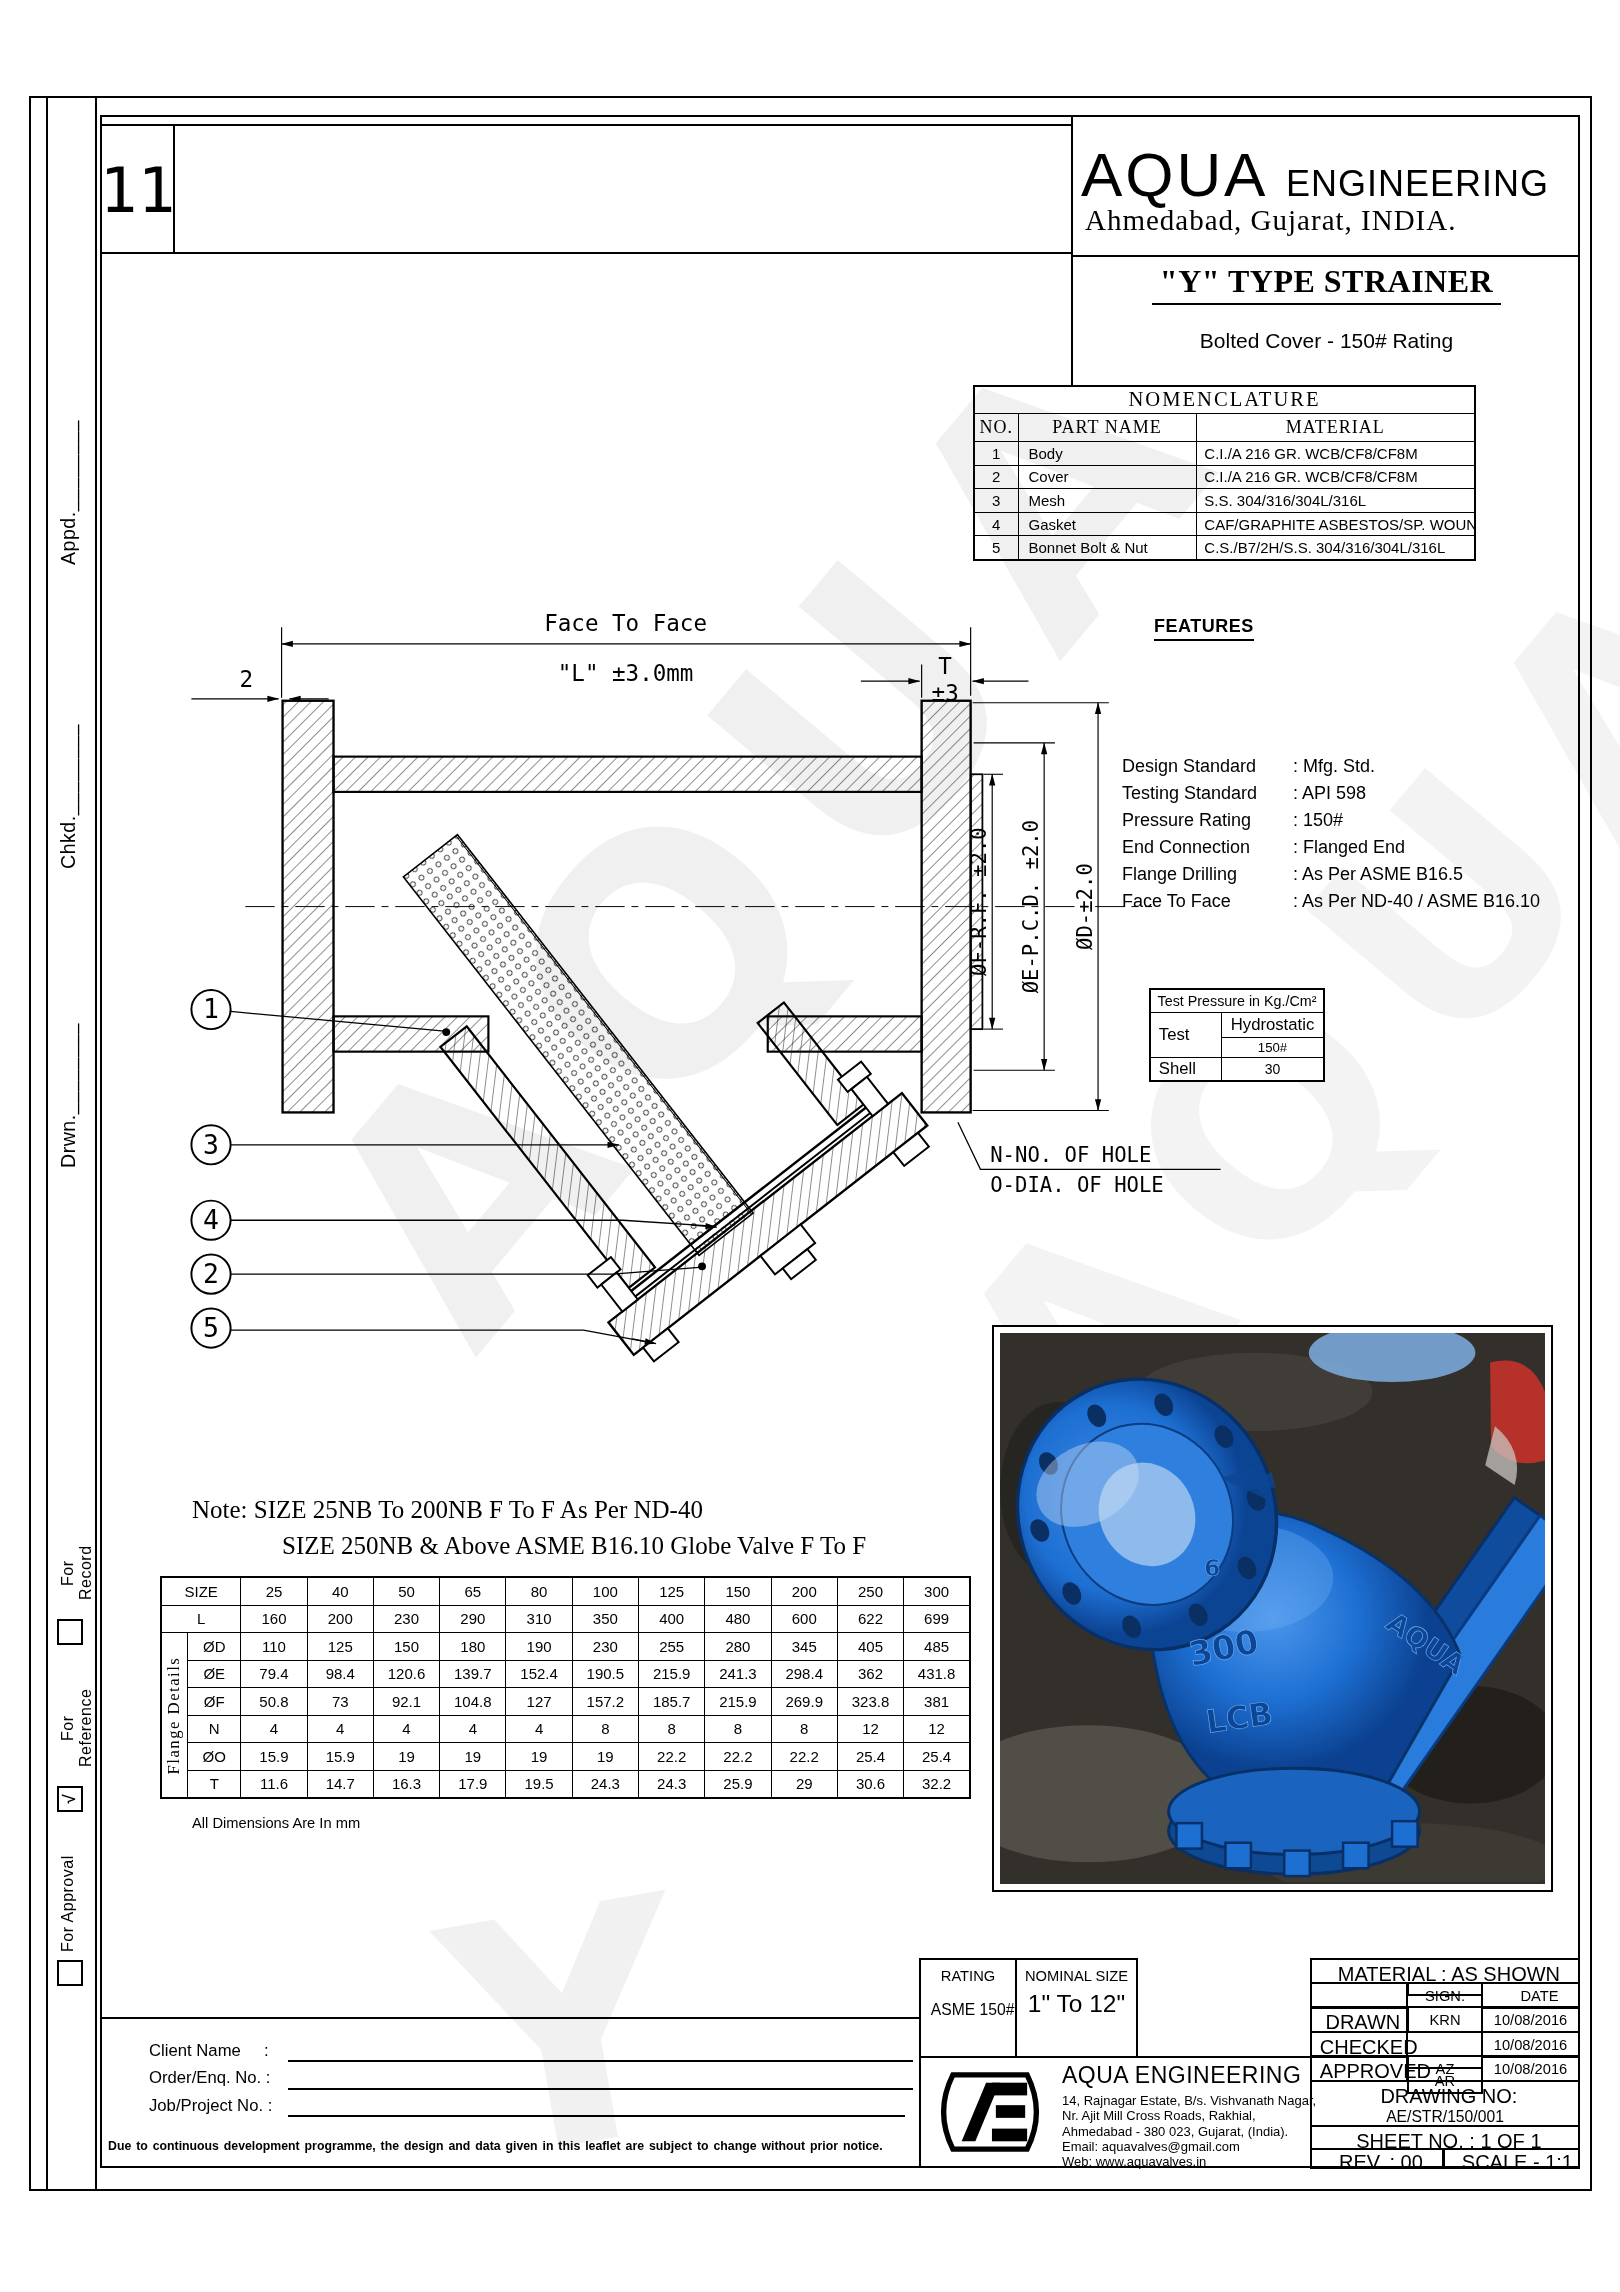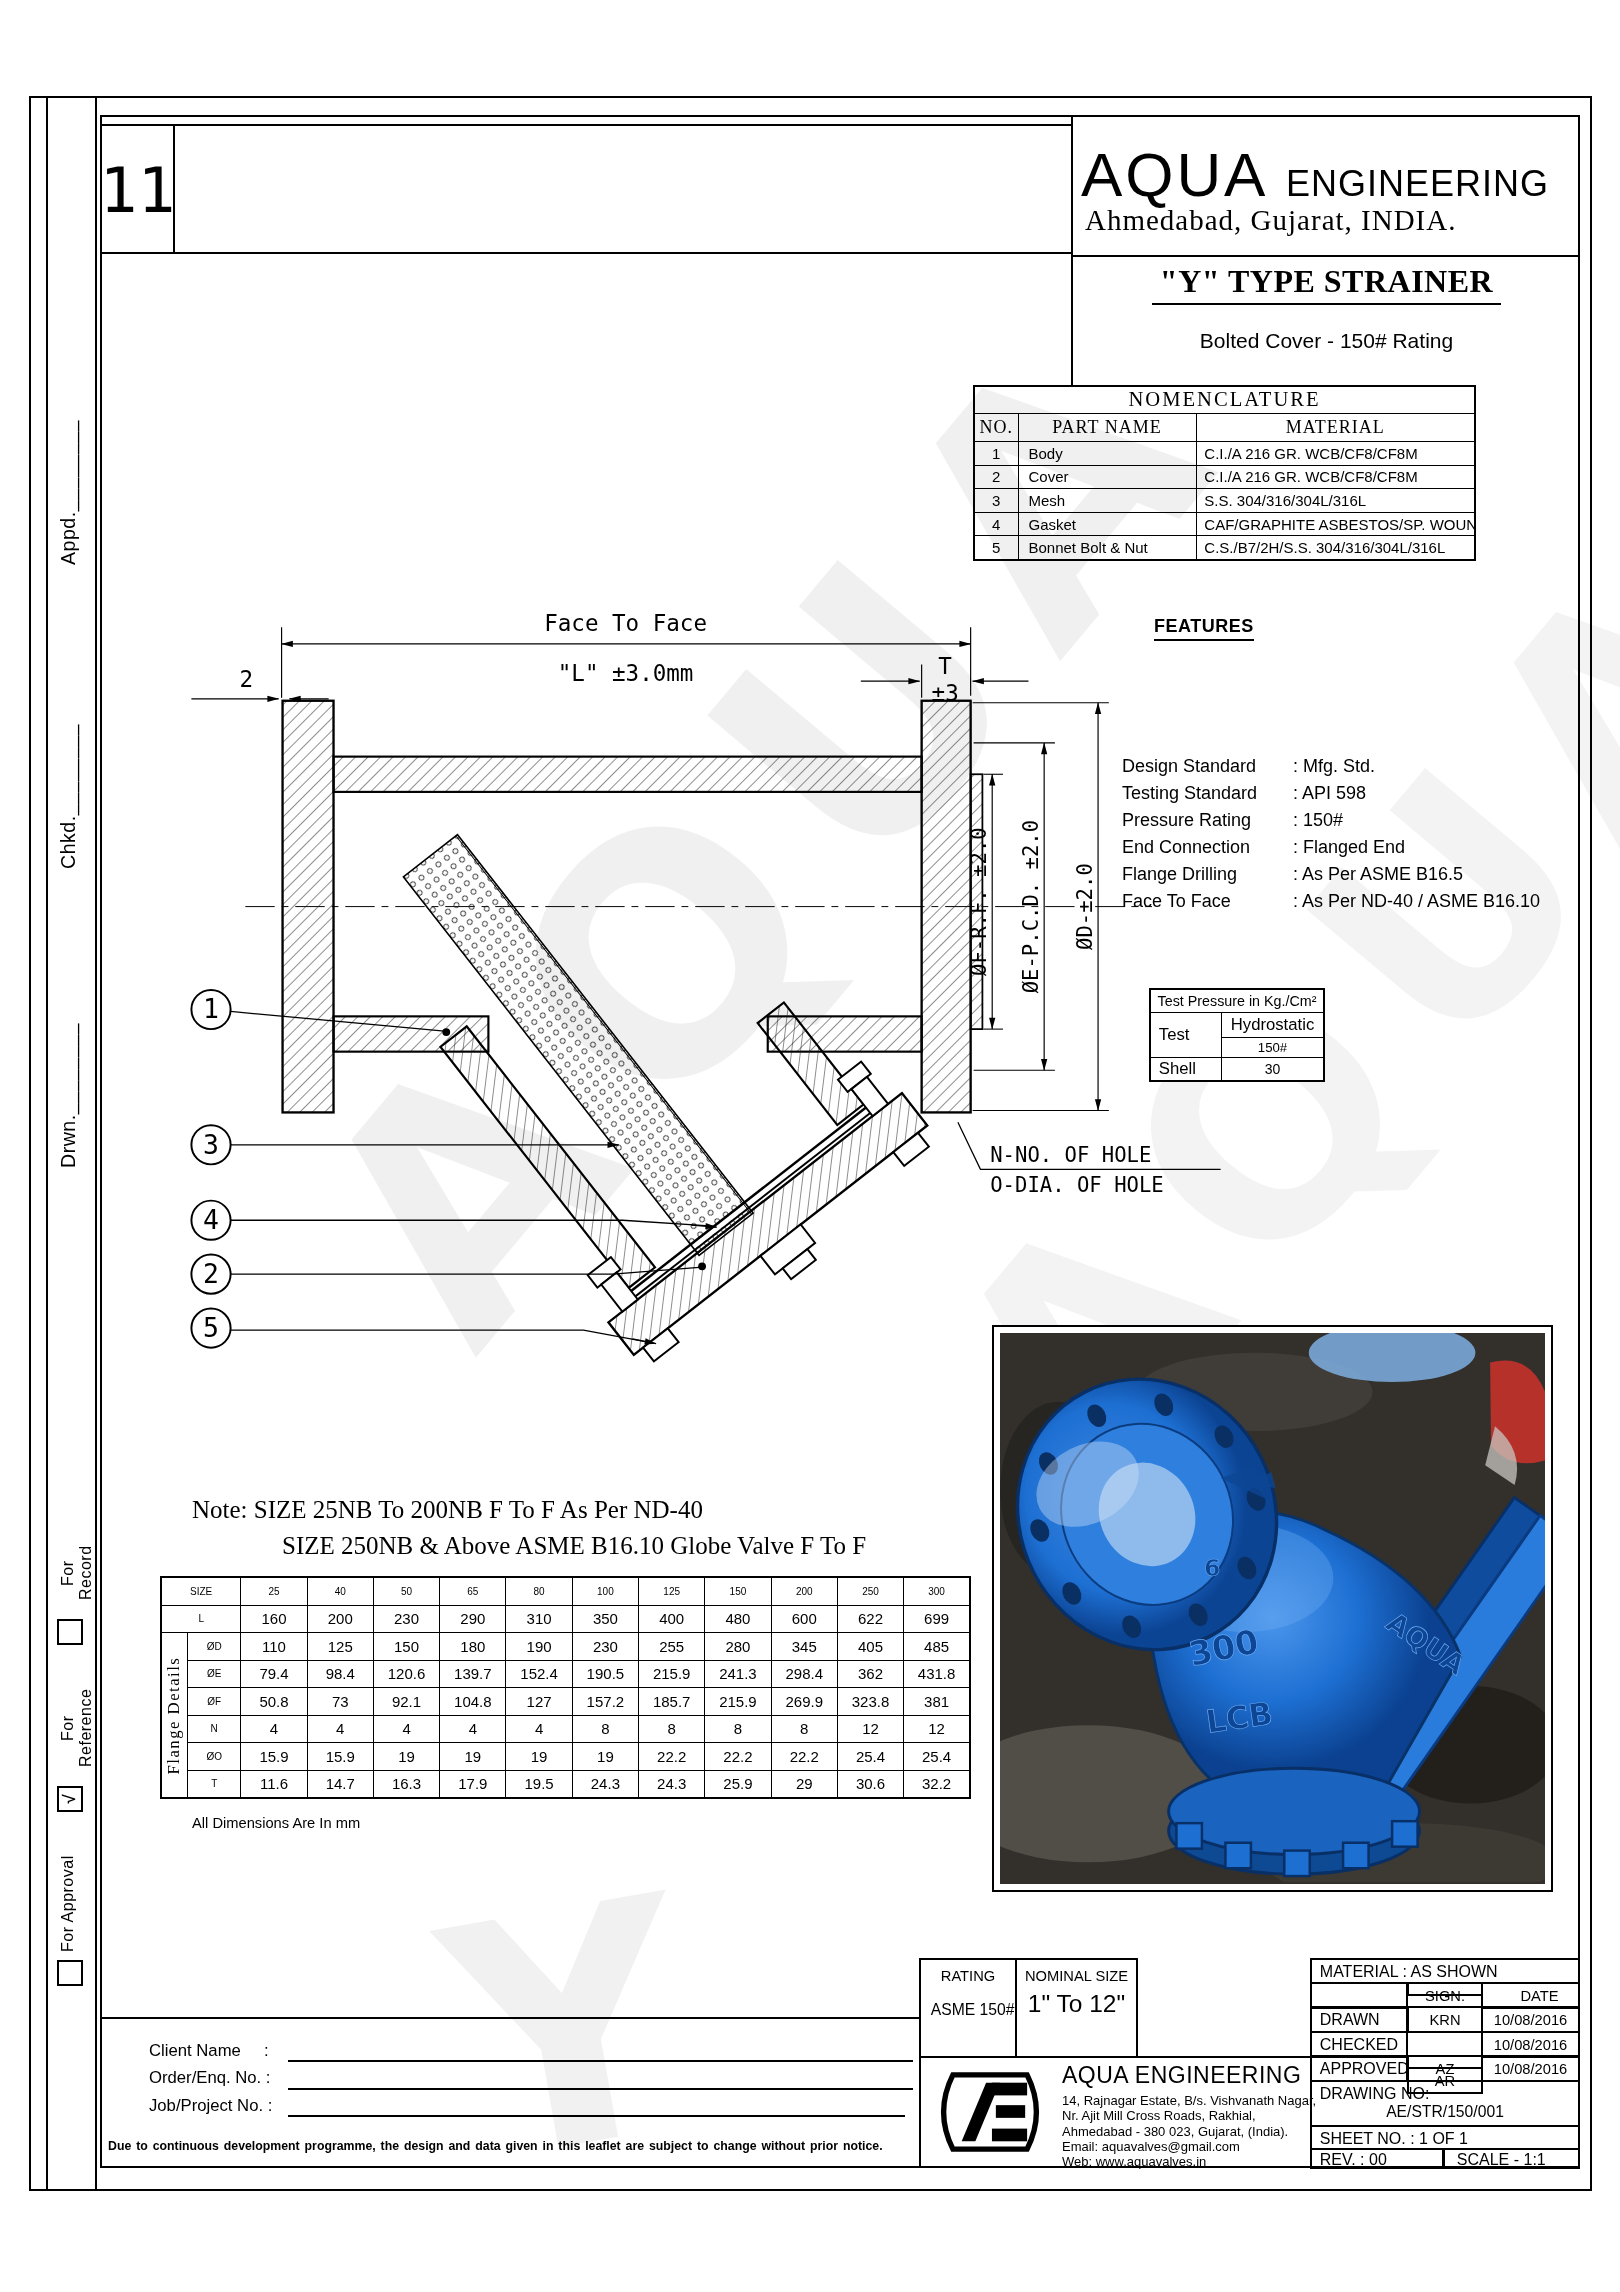--- a/index.html
+++ b/index.html
@@ -63,36 +63,36 @@
   #tp .hydro{font-size:16.7px;text-align:center;border-bottom:1.5px solid #000;padding:2px 0;}
   #tp .r150{font-size:13.2px;text-align:center;padding:2px 0;}
   #tp .shl{font-size:14px;text-align:center;padding:2.9px 0;}
   
   #note{position:absolute;left:192px;top:1492px;font-size:25px;line-height:36px;}
   #note .l2{margin-left:90px;}
   #dim-table{position:absolute;left:160px;top:1576px;border-collapse:collapse;table-layout:fixed;width:811px;
              border:2.5px solid #000;}
   #dim-table td{border:1.6px solid #000;text-align:center;font-size:15px;height:26.5px;padding:0;
                 overflow:hidden;white-space:nowrap;}
-  #dim-table .dhead,#dim-table .dlab{font-size:10px;}
+  #dim-table .dhead,#dim-table .dlab{font-size:15px;}
   #dim-table .drot{writing-mode:vertical-rl;transform:rotate(180deg);font-family:"Liberation Serif",serif;
                    font-size:16.7px;letter-spacing:1.5px;}
   #dim-foot{position:absolute;left:192px;top:1815px;font-size:14.7px;}
   
   #photo{position:absolute;left:992px;top:1325px;width:561px;height:567px;border:2.5px solid #000;
          box-sizing:border-box;background:#fff;padding:5.9px;}
   #photo-inner{width:100%;height:100%;background:var(--photo-floor,#33302c);}
   
   .tbcell{position:absolute;border:2px solid #000;box-sizing:border-box;background:transparent;}
   .tb-lab{font-size:14.7px;text-align:center;padding-top:7.8px;}
   .tb-val{font-size:15.7px;padding:5.9px 0 0 9.8px;}
   .tb-big{font-size:24.5px;text-align:center;padding-top:5.9px;}
   .tb-title-lab{font-size:15.7px;padding:5.9px 0 0 7.8px;}
   .tb-title-line{font-size:16px;text-align:center;line-height:24.5px;}
-  .rc-text{font-size:16px;padding:2.9px 0 0 7.8px;white-space:nowrap;}
+  .rc-text{font-size:20px;padding:2.9px 0 0 7.8px;white-space:nowrap;text-align:center;}
   .rc-center{font-size:14.7px;text-align:center;padding-top:3.9px;}
   #logo{position:absolute;left:931px;top:2070px;}
   #tb-company{position:absolute;left:1062px;top:2062px;font-size:23px;letter-spacing:0.5px;}
   #addr-lines{position:absolute;left:1062px;top:2093px;}
   .addr-line{font-size:13px;line-height:15.3px;white-space:nowrap;}
   
   .cl-lab{position:absolute;font-size:16.7px;white-space:pre;}
   .fieldline{position:absolute;height:2px;background:#000;}
   #disclaimer{position:absolute;left:108px;top:2139px;width:814px;font-size:12.3px;font-weight:bold;
               white-space:nowrap;word-spacing:1.5px;}

